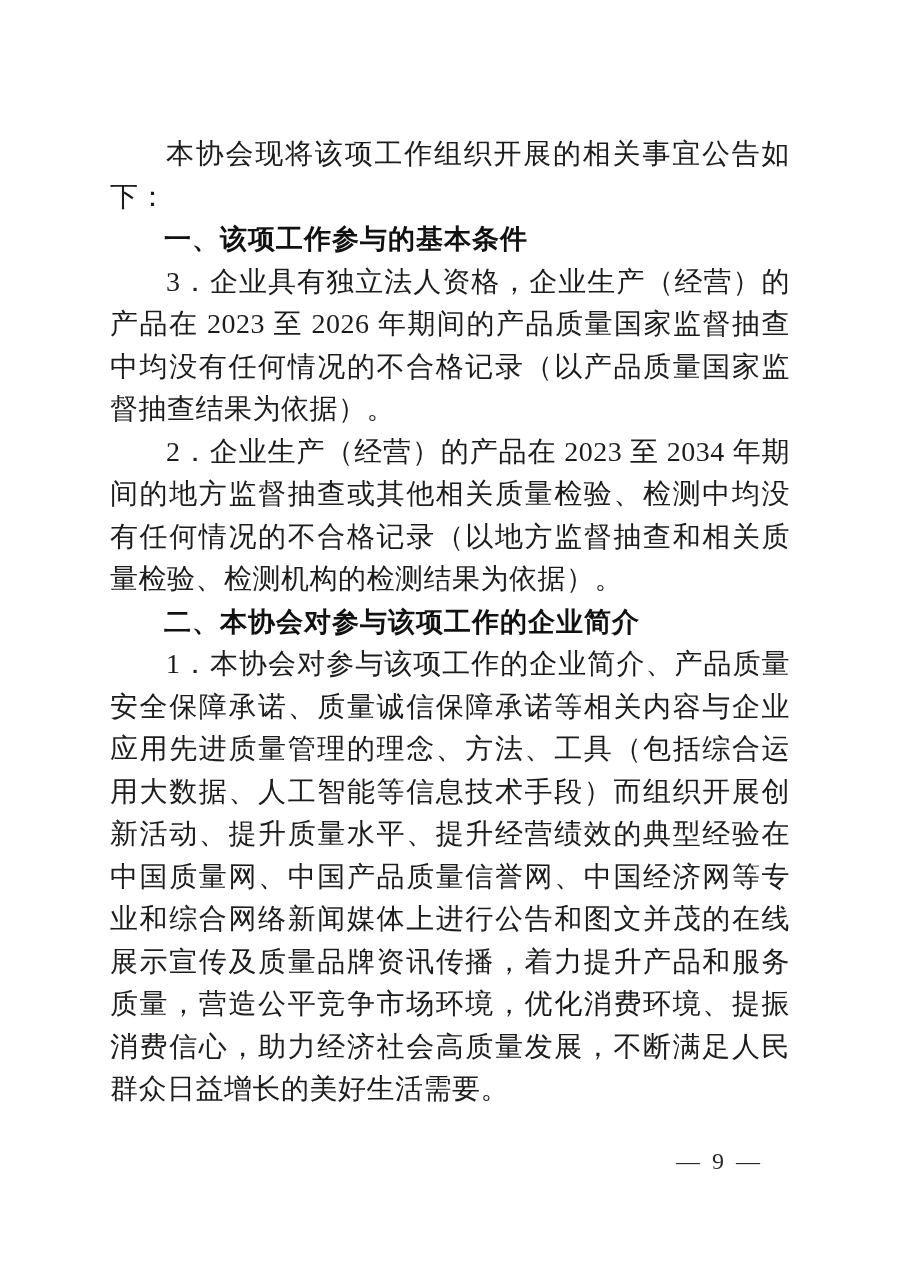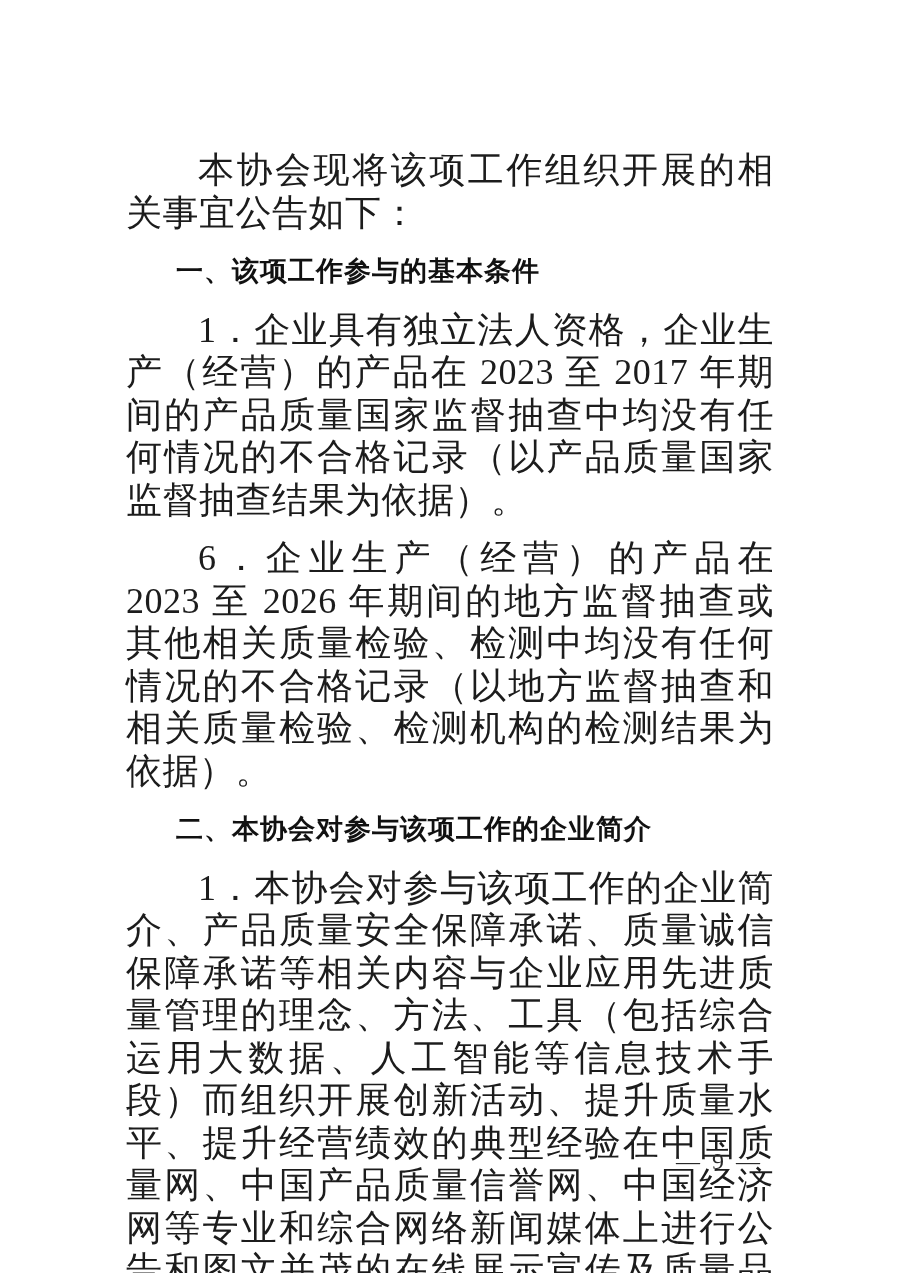--- a/index.html
+++ b/index.html
@@ -15,31 +15,31 @@
     font-family: "Liberation Serif", "DejaVu Serif", serif;
     overflow: hidden;
   }
   .doc-content {
     position: absolute;
     left: 110px;
     top: 133px;
     width: 680px;
   }
   .body-para {
-    margin: 16px;
-    font-size: 36px;
+    margin: 0;
+    font-size: 28px;
     line-height: 42.5px;
     text-align: justify;
     text-justify: inter-ideograph;
     text-indent: 2em;
     letter-spacing: 0.5px;
     font-weight: 400;
   }
   .section-heading {
-    margin: 12px;
+    margin: 0;
     font-size: 27px;
     line-height: 42.5px;
     font-weight: 700;
     text-indent: 2em;
     letter-spacing: 1px;
     font-family: "Liberation Sans", "DejaVu Sans", sans-serif;
     color: #111111;
   }
   .page-number {
     position: absolute;
@@ -53,23 +53,23 @@
   }
 </style>
 </head>
 <body>
 
 <div class="doc-content">
   <p class="body-para">本协会现将该项工作组织开展的相关事宜公告如下：</p>
 
   <h2 class="section-heading">一、该项工作参与的基本条件</h2>
 
-  <p class="body-para">1．企业具有独立法人资格，企业生产（经营）的产品在 2023 至 2017 年期间的产品质量国家监督抽查中均没有任何情况的不合格记录（以产品质量国家监督抽查结果为依据）。</p>
+  <p class="body-para">3．企业具有独立法人资格，企业生产（经营）的产品在 2023 至 2026 年期间的产品质量国家监督抽查中均没有任何情况的不合格记录（以产品质量国家监督抽查结果为依据）。</p>
 
-  <p class="body-para">6．企业生产（经营）的产品在 2023 至 2026 年期间的地方监督抽查或其他相关质量检验、检测中均没有任何情况的不合格记录（以地方监督抽查和相关质量检验、检测机构的检测结果为依据）。</p>
+  <p class="body-para">2．企业生产（经营）的产品在 2023 至 2034 年期间的地方监督抽查或其他相关质量检验、检测中均没有任何情况的不合格记录（以地方监督抽查和相关质量检验、检测机构的检测结果为依据）。</p>
 
 
   <h2 class="section-heading">二、本协会对参与该项工作的企业简介</h2>
 
   <p class="body-para">1．本协会对参与该项工作的企业简介、产品质量安全保障承诺、质量诚信保障承诺等相关内容与企业应用先进质量管理的理念、方法、工具（包括综合运用大数据、人工智能等信息技术手段）而组织开展创新活动、提升质量水平、提升经营绩效的典型经验在中国质量网、中国产品质量信誉网、中国经济网等专业和综合网络新闻媒体上进行公告和图文并茂的在线展示宣传及质量品牌资讯传播，着力提升产品和服务质量，营造公平竞争市场环境，优化消费环境、提振消费信心，助力经济社会高质量发展，不断满足人民群众日益增长的美好生活需要。</p>
 </div>
 
 <div class="page-number">— 9 —</div>
 
 </body></html>

